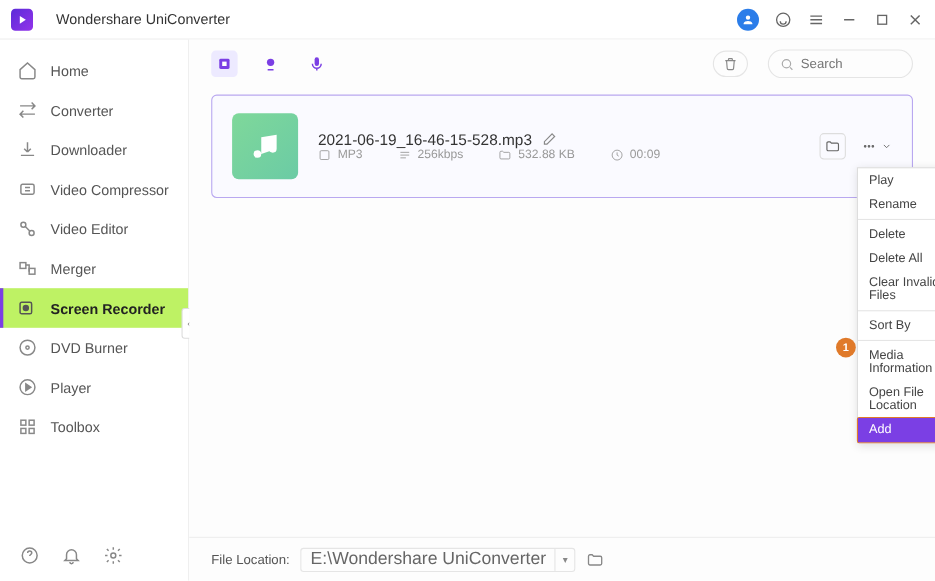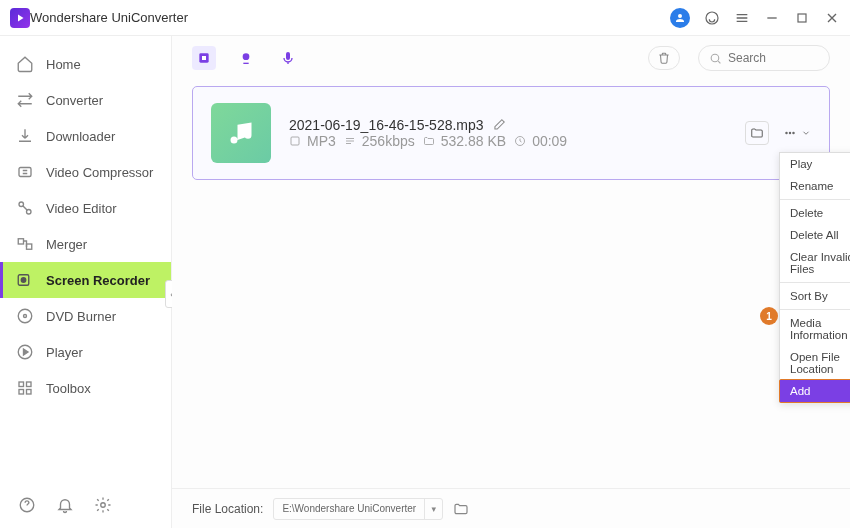--- a/index.html
+++ b/index.html
@@ -1,20 +1,20 @@
 <!DOCTYPE html>
 <html><head>
 <meta charset="utf-8">
 <style>
 * { margin: 0; padding: 0; box-sizing: border-box; font-family: -apple-system, BlinkMacSystemFont, "Segoe UI", Arial, sans-serif; }
 body { background: #fff; width: 850px; height: 528px; overflow: hidden; position: relative; }
 
 
 .topbar { height: 36px; display: flex; align-items: center; padding: 0 10px; border-bottom: 1px solid #eee; }
-.logo-area { display: flex; align-items: center; gap: 0; }
+.logo-area { display: flex; align-items: center; gap: 21px; }
 .logo-mark { width: 20px; height: 20px; border-radius: 4px; background: linear-gradient(135deg,#5b2bd8,#9333ea); display: flex; align-items: center; justify-content: center; }
 .logo-mark svg { width: 12px; height: 12px; fill: #fff; }
 .app-title { font-size: 13px; color: #333; }
 .topbar-spacer { flex: 1; }
 .topbar-icons { display: flex; align-items: center; gap: 14px; }
 .tb-ic { width: 16px; height: 16px; color: #666; cursor: pointer; display:flex; align-items:center; justify-content:center; }
 .user-badge { width: 20px; height: 20px; border-radius: 50%; background: #2b7de9; display:flex;align-items:center;justify-content:center; }
 .user-badge svg { width:12px;height:12px;fill:#fff; }
 
 
@@ -41,41 +41,41 @@
 
 
 .content { flex:1; padding: 6px 20px 0 20px; position:relative; }
 .file-card { border:1px solid #b9a8f0; border-radius:5px; background:#fafaff; padding:16px 18px; display:flex; align-items:center; gap:18px; position:relative; }
 .thumb { width:60px; height:60px; border-radius:6px; background:linear-gradient(135deg,#7fd89a,#6bcba5); display:flex; align-items:center; justify-content:center; }
 .thumb svg { width:28px; height:28px; fill:#fff; }
 .file-info { flex:1; }
 .fname-row { display:flex; align-items:center; gap:8px; }
 .fname { font-size:14px; color:#333; }
 .edit-ic { width:14px; height:14px; color:#888; cursor:pointer; }
-.meta-row { display:flex; gap:8px; font-size:14px; color:#999; }
+.meta-row { display:flex; gap:32px; font-size:11px; color:#999; }
 .meta-itm { display:flex; align-items:center; gap:6px; }
 .meta-itm svg { width:12px; height:12px; }
 .card-actions { display:flex; align-items:center; gap:12px; }
 .card-act { width:24px; height:24px; border:1px solid #ddd; border-radius:4px; display:flex; align-items:center; justify-content:center; cursor:pointer; color:#666; }
 .ellipsis-btn { display:flex; align-items:center; gap:2px; cursor:pointer; color:#666; }
 
 
 .cmenu { position:absolute; left:607px; top:116px; width:112px; background:#fff; border:1px solid #ddd; box-shadow:0 2px 8px rgba(0,0,0,0.12); font-size:11.5px; }
 .cmenu .mi { padding:5px 10px; color:#444; cursor:pointer; position:relative; }
 .cmenu .mi.hl { background:#7b3fe4; color:#fff; }
 .cmenu .sep { height:1px; background:#e5e5e5; margin:2px 0; }
 .cmenu .hl-outline { border:1.5px solid #e07a2a; border-radius:2px; margin:-1px; }
 
 .num-badge { position:absolute; width:18px; height:18px; border-radius:50%; background:#e07a2a; color:#fff; font-size:10px; font-weight:bold; display:flex; align-items:center; justify-content:center; z-index:20; }
 .badge1 { left:588px; top:271px; }
 
 
 .footer { height:40px; border-top:1px solid #eee; display:flex; align-items:center; padding:0 20px; gap:10px; font-size:12px; color:#555; }
 .loc-select { display:flex; align-items:center; border:1px solid #e5e5e5; border-radius:3px; height:22px; }
-.loc-select span { padding:0 8px; font-size:10px; color:#666; }
+.loc-select span { padding:0 8px; font-size:16px; color:#666; }
 .loc-select .dd { border-left:1px solid #e5e5e5; width:18px; display:flex; align-items:center; justify-content:center; font-size:9px; color:#888; cursor:pointer; height:100%; }
 .folder-open { width:16px; height:16px; color:#888; cursor:pointer; }
 
 svg { flex-shrink:0; }
 </style>
 </head>
 <body>
 
 <div class="topbar">
   <div class="logo-area">

